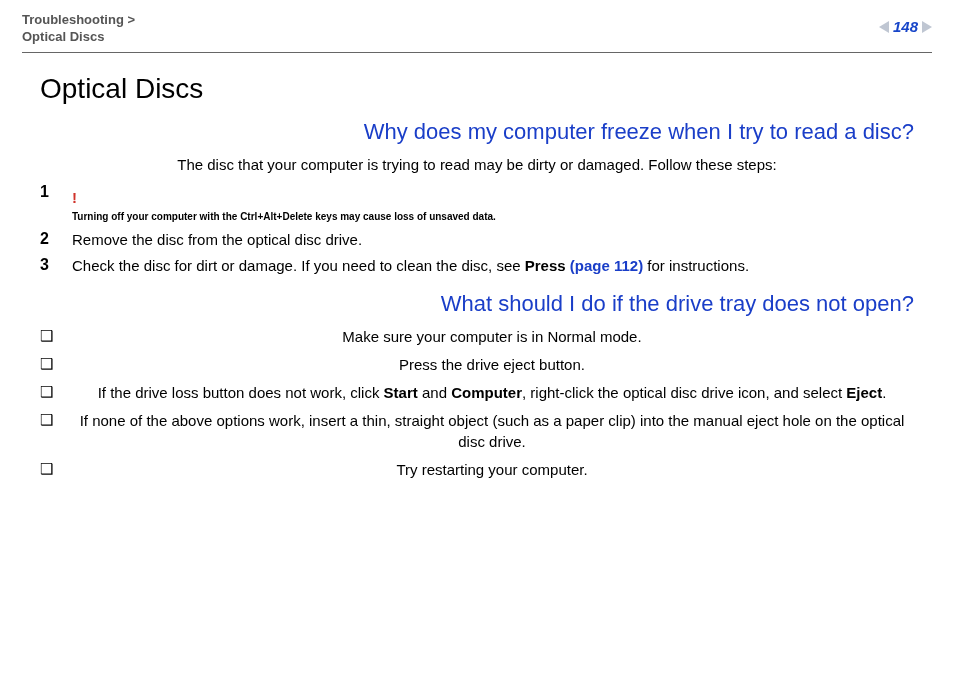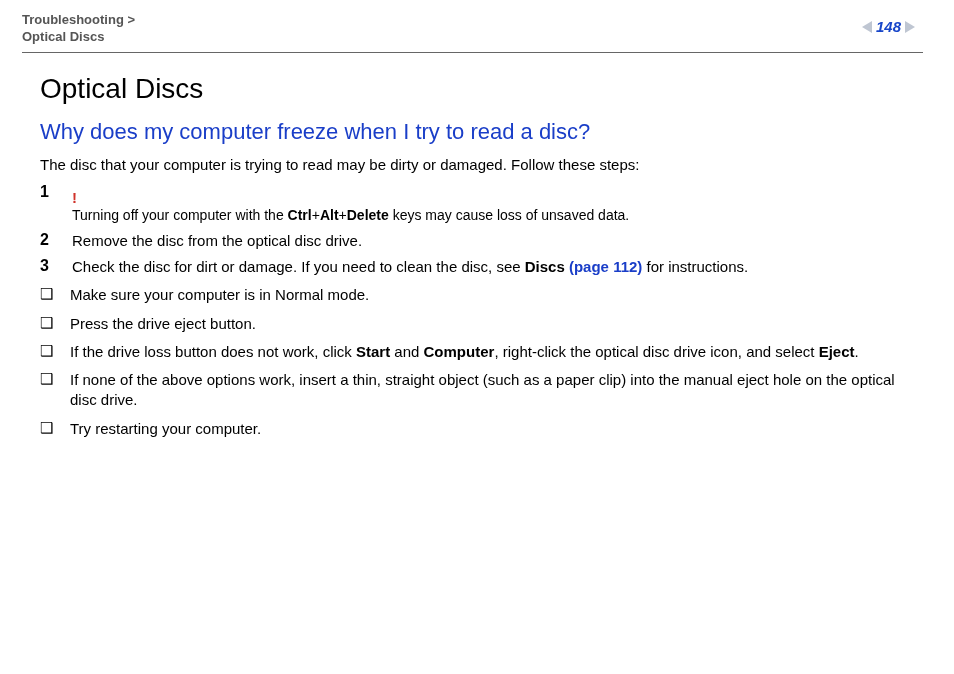--- a/index.html
+++ b/index.html
@@ -6,42 +6,42 @@
     margin: 0;
     padding: 0;
     background: #fff;
     font-family: Arial, Helvetica, sans-serif;
     color: #000;
     width: 954px;
   }
   .page {
     width: 954px;
     box-sizing: border-box;
-    padding: 12px 31px 20px 22px;
+    padding: 12px 22px 20px 22px;
   }
   .header {
     position: relative;
     padding: 0 0 6px 0;
     margin-bottom: 14px;
   }
   .header-rule {
     border: none;
     border-top: 1px solid #666;
     margin: 6px 0 0 0;
     width: 100%;
   }
   .breadcrumb {
     font-size: 13px;
     font-weight: bold;
     color: #555;
     line-height: 1.3;
   }
   .page-number-block {
     position: absolute;
-    right: 8px;
+    right: 0;
     top: 6px;
     display: flex;
     align-items: center;
     gap: 4px;
   }
   .page-number {
     font-size: 15px;
     font-style: italic;
     font-weight: bold;
     color: #1846c9;
@@ -66,26 +66,27 @@
   h1.section-title {
     font-size: 28px;
     font-weight: normal;
     margin: 10px 0 14px 0;
   }
   h2.question {
     font-size: 22px;
     font-weight: normal;
     color: #1a3ec8;
     margin: 14px 0 10px 0;
+    text-align: right;
   }
   .body-text, .list-text, .bullet-text, .warn-text {
     font-size: 15px;
     line-height: 1.35;
   }
-  .body-text { margin: 6px 0; }
+  .body-text { margin: 6px 0; text-align: center; }
 
   ol.steps {
     list-style: none;
     padding: 0;
     margin: 8px 0;
   }
   ol.steps > li {
     display: flex;
     gap: 18px;
     margin: 6px 0;
@@ -100,40 +101,41 @@
   .warn-row {
     margin-top: 6px;
   }
   .warn-mark {
     color: #d0332a;
     font-weight: bold;
     font-size: 15px;
     display: block;
   }
   .warn-text {
-    font-size: 14px;
+    font-size: 10px;
+    font-weight: bold;
   }
 
   ul.bullets {
     list-style: none;
     padding: 0;
     margin: 8px 0;
   }
   ul.bullets > li {
     display: flex;
     gap: 14px;
     margin: 8px 0;
     align-items: flex-start;
   }
   .bullet-mark {
     font-size: 15px;
     line-height: 1.2;
     min-width: 16px;
   }
-  .bullet-body { flex: 1; }
+  .bullet-body { flex: 1; text-align: center; }
 
   .link-inline {
     color: #1a3ec8;
     font-weight: bold;
     margin-top: 36px;
   }
 </style>
 </head>
 <body>
 
@@ -174,25 +176,26 @@
       </li>
 
       <li>
         <span class="step-num">2</span>
         <div class="step-body list-text">Remove the disc from the optical disc drive.</div>
       </li>
 
       <li>
         <span class="step-num">3</span>
         <div class="step-body list-text">
-          <span>Check the disc for dirt or damage. If you need to clean the disc, see </span><b>Discs </b><span class="link-inline">(page 112)</span><span> for instructions.</span>
+          <span>Check the disc for dirt or damage. If you need to clean the disc, see </span><b>Press </b><span class="link-inline">(page 112)</span><span> for instructions.</span>
         </div>
       </li>
     </ol>
 
+    <h2 class="question">What should I do if the drive tray does not open?</h2>
 
     <ul class="bullets">
       <li>
         <span class="bullet-mark">❑</span>
         <div class="bullet-body bullet-text">Make sure your computer is in Normal mode.</div>
       </li>
       <li>
         <span class="bullet-mark">❑</span>
         <div class="bullet-body bullet-text">Press the drive eject button.</div>
       </li>

